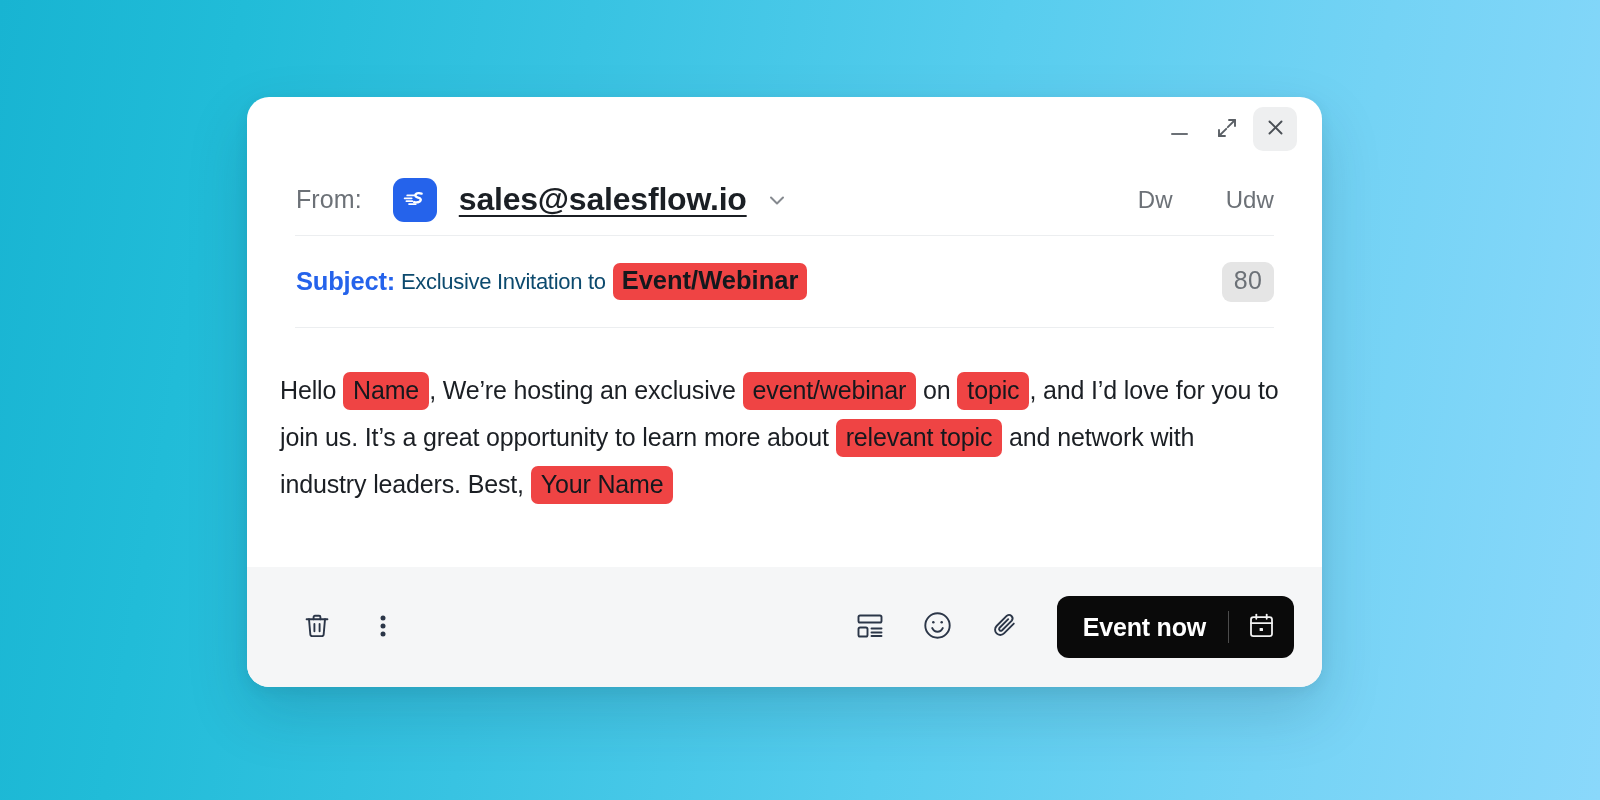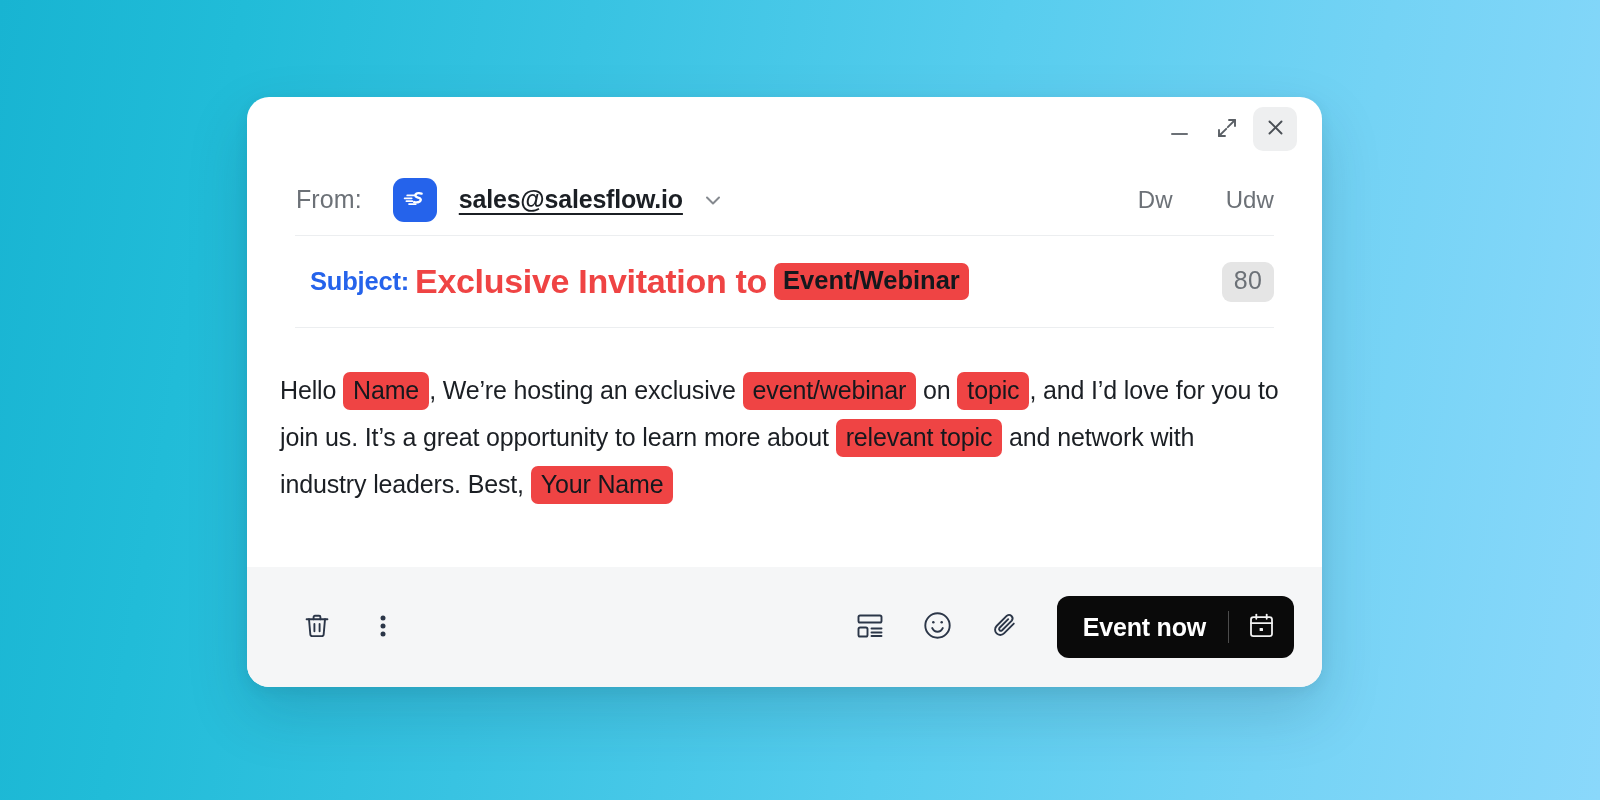--- a/index.html
+++ b/index.html
@@ -100,21 +100,21 @@
     background: #2563eb;
     margin-left: 31px;
     display: flex;
     align-items: center;
     justify-content: center;
     flex: 0 0 44px;
   }
 
   .from-email {
     margin-left: 22px;
-    font-size: 25px;
+    font-size: 32px;
     font-weight: 700;
     color: #1b1f24;
     text-decoration: underline;
     text-underline-offset: 5px;
     text-decoration-thickness: 2px;
     letter-spacing: -0.2px;
     cursor: pointer;
   }
 
   .chevron-wrap {
@@ -153,27 +153,26 @@
     align-items: center;
     padding: 0 48px 0 49px;
   }
 
   .subject-label {
     font-size: 25.5px;
     font-weight: 700;
     color: #2563eb;
     letter-spacing: -0.2px;
     white-space: pre;
-    margin-left: 14px;
   }
 
   .subject-text {
-    font-size: 34px;
-    font-weight: 700;
-    color: #ef4444;
+    font-size: 22px;
+    font-weight: 400;
+    color: #0c4a6e;
     letter-spacing: -0.3px;
     white-space: pre;
   }
 
   .token {
     background: #ef4444;
     border-radius: 7px;
     padding: 3px 9px 5px;
     color: #14181d;
   }

